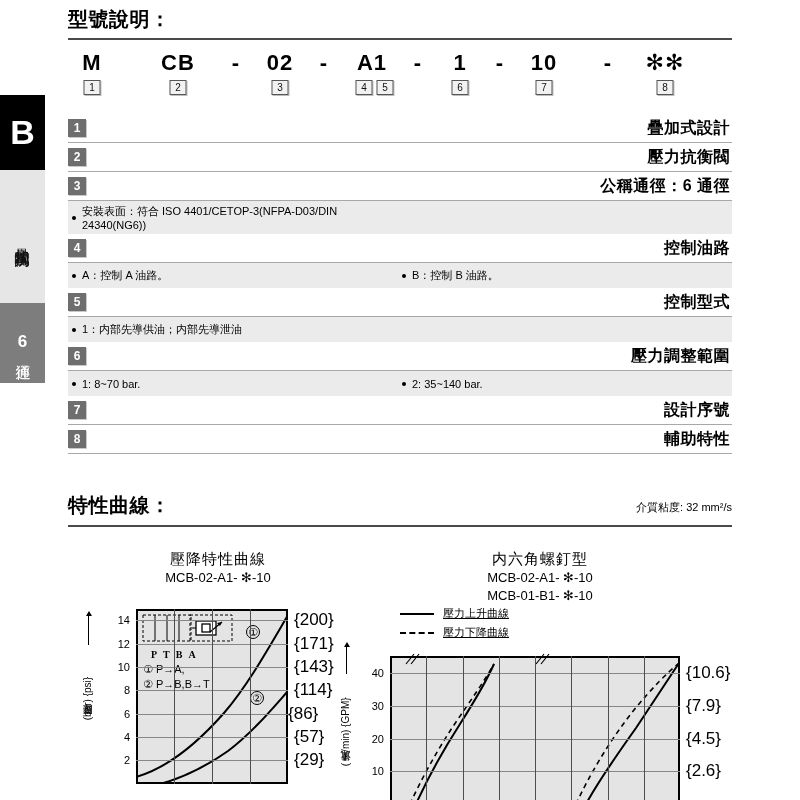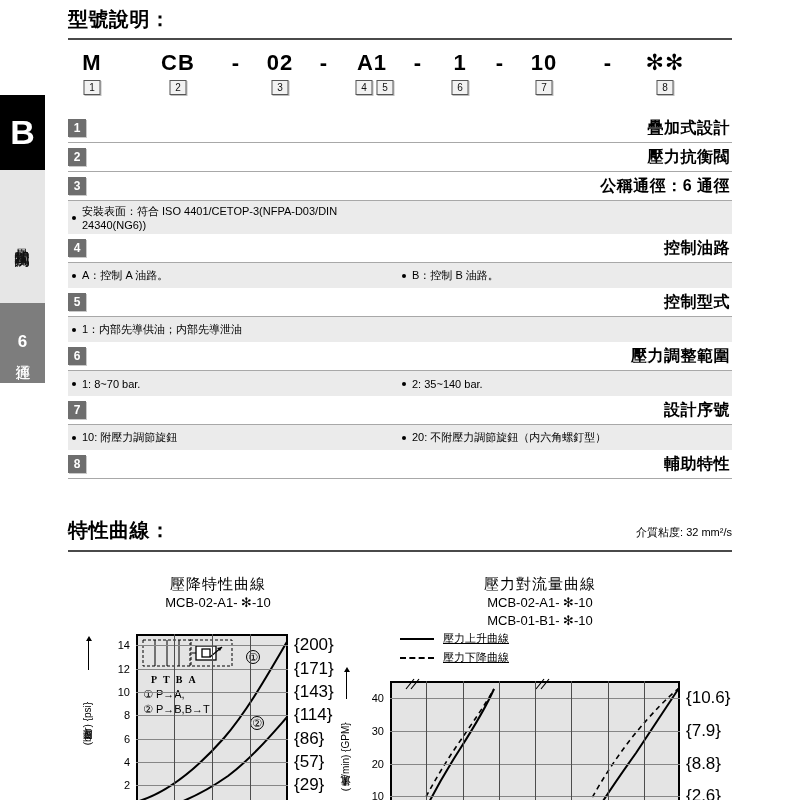--- a/index.html
+++ b/index.html
@@ -255,30 +255,20 @@
           </div>
           <div class="cell">
             <span class="bullet"></span>
             <span>2: 35~140 bar.</span>
           </div>
         </div>
         <div class="hrow">
           <div class="hnum">7</div>
           <div class="htitle">設計序號</div>
         </div>
-        <div class="drow">
-          <div class="cell c1">
-            <span class="bullet"></span>
-            <span>10: 附壓力調節旋鈕</span>
-          </div>
-          <div class="cell">
-            <span class="bullet"></span>
-            <span>20: 不附壓力調節旋鈕（内六角螺釘型）</span>
-          </div>
-        </div>
         <div class="hrow">
           <div class="hnum">8</div>
           <div class="htitle">輔助特性</div>
         </div>
       </div>
 
     <div class="curve-head">
       <div class="sec-title" style="padding:0">特性曲線：</div>
       <div class="visc">介質粘度: 32 mm²/s</div>
     </div>
@@ -302,21 +292,21 @@
               <div class="ytick" style="left: 14px; top: 150.333px; width: 28px;">4</div>
               <div class="ytick" style="left: 14px; top: 127px; width: 28px;">6</div>
               <div class="ytick" style="left: 14px; top: 103.667px; width: 28px;">8</div>
               <div class="ytick" style="left: 14px; top: 80.3333px; width: 28px;">10</div>
               <div class="ytick" style="left: 14px; top: 57px; width: 28px;">12</div>
               <div class="ytick" style="left: 14px; top: 33.6667px; width: 28px;">14</div>
             </div>
           <div id="chart1-rticks">
               <div class="rtick" style="left: 206px; top: 173.667px;">{29}</div>
               <div class="rtick" style="left: 206px; top: 150.333px;">{57}</div>
-              <div class="rtick" style="left: 206px; top: 127px;">{86}</div>
+              <div class="rtick" style="left: 200px; top: 127px;">{86}</div>
               <div class="rtick" style="left: 206px; top: 103.667px;">{114}</div>
               <div class="rtick" style="left: 206px; top: 80.3333px;">{143}</div>
               <div class="rtick" style="left: 206px; top: 57px;">{171}</div>
               <div class="rtick" style="left: 206px; top: 33.6667px;">{200}</div>
             </div>
 
           <svg class="sym" style="left:54px; top:26px;" width="92" height="36" viewBox="0 0 92 36">
             <rect x="1" y="2" width="48" height="26" fill="none" stroke="#000" stroke-width="1" stroke-dasharray="3,2"></rect>
             <line x1="13" y1="2" x2="13" y2="28" stroke="#000" stroke-width="1"></line>
             <line x1="25" y1="2" x2="25" y2="28" stroke="#000" stroke-width="1"></line>
@@ -347,21 +337,21 @@
             <div class="gline-h" style="left: 48px; top: 57px; width: 152px;"></div>
             <div class="gline-h" style="left: 48px; top: 33.6667px; width: 152px;"></div>
             <div class="gline-v" style="left: 86px; top: 22px; height: 175px;"></div>
             <div class="gline-v" style="left: 124px; top: 22px; height: 175px;"></div>
             <div class="gline-v" style="left: 162px; top: 22px; height: 175px;"></div>
           </div>
       </div>
 
       <div class="chart" style="left:280px; width:384px;">
         <div class="chart-titles">
-          <div class="t1">壓力對流量曲線</div>
+          <div class="t1">内六角螺釘型</div>
           <div class="t2">MCB-02-A1- ✻-10</div>
           <div class="t2">MCB-01-B1- ✻-10</div>
         </div>
 
         <div class="plotwrap" style="height:190px">
           <div class="legend" style="left:52px; top:2px;">
             <div class="li">
               <span class="ln"></span>
               <span>壓力上升曲線</span>
             </div>
@@ -377,21 +367,21 @@
           <div class="plot" id="plot2" style="left:42px; top:52px; width:290px; height:148px;"></div>
 
           <div id="chart2-yticks">
               <div class="ytick" style="left: 8px; top: 167.111px; width: 28px;">10</div>
               <div class="ytick" style="left: 8px; top: 134.222px; width: 28px;">20</div>
               <div class="ytick" style="left: 8px; top: 101.333px; width: 28px;">30</div>
               <div class="ytick" style="left: 8px; top: 68.4444px; width: 28px;">40</div>
             </div>
           <div id="chart2-rticks">
               <div class="rtick" style="left: 338px; top: 167.111px;">{2.6}</div>
-              <div class="rtick" style="left: 338px; top: 134.222px;">{8.8}</div>
+              <div class="rtick" style="left: 338px; top: 134.222px;">{4.5}</div>
               <div class="rtick" style="left: 338px; top: 101.333px;">{7.9}</div>
               <div class="rtick" style="left: 338px; top: 68.4444px;">{10.6}</div>
             </div>
 
           <svg style="position:absolute; left:42px; top:46px;" width="290" height="16">
             <line x1="16" y1="14" x2="24" y2="4" stroke="#000" stroke-width="1.2"></line>
             <line x1="21" y1="14" x2="29" y2="4" stroke="#000" stroke-width="1.2"></line>
             <line x1="146" y1="14" x2="154" y2="4" stroke="#000" stroke-width="1.2"></line>
             <line x1="151" y1="14" x2="159" y2="4" stroke="#000" stroke-width="1.2"></line>
           </svg>

